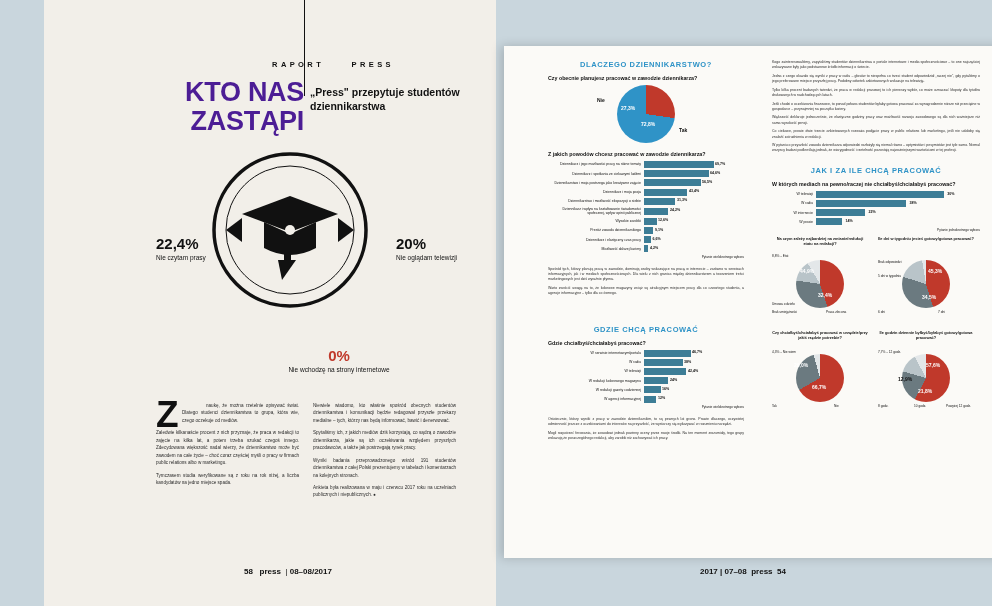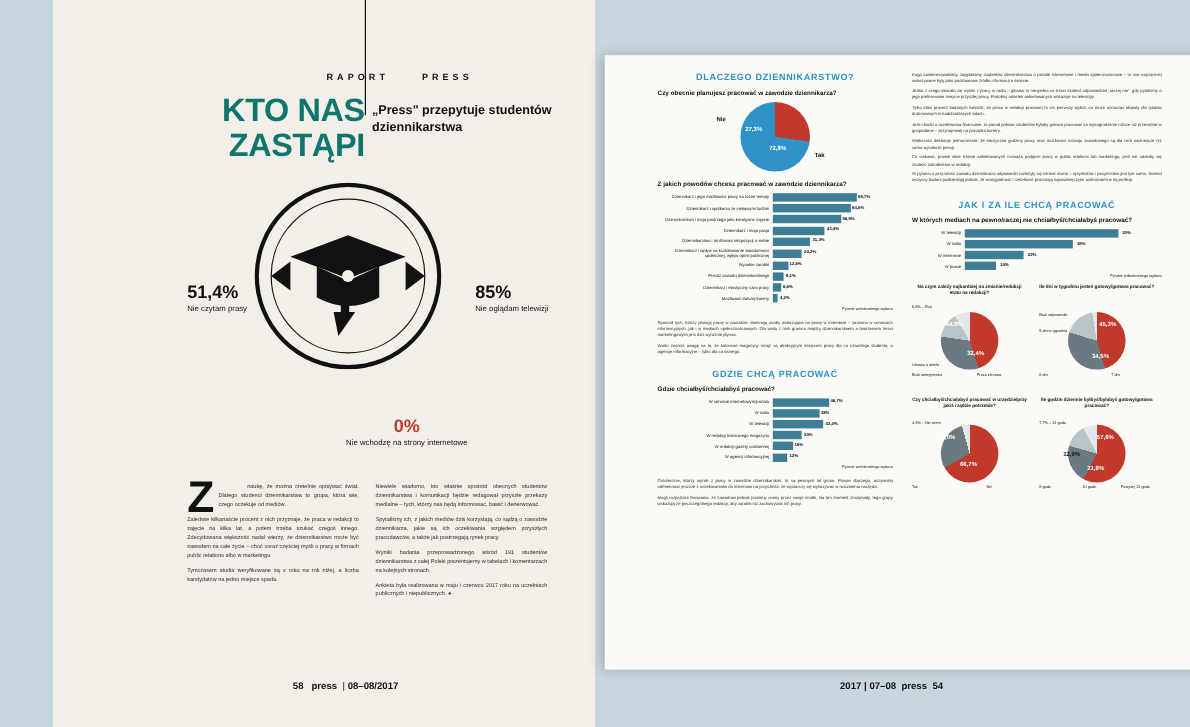--- a/index.html
+++ b/index.html
@@ -37,21 +37,21 @@
   .kicker {
     position:absolute; left:150px; top:60px; width:200px;
     text-align:right;
     font-size:7.5px; letter-spacing:3.4px; font-weight:bold; color:#111;
   }
   .kicker .k2 { color:#111; }
 
   .title {
     position:absolute; left:40px; top:78px; width:220px;
     text-align:right;
-    font-size:27px; line-height:1.07; font-weight:bold; color:#0f766e;
+    font-size:27px; line-height:1.07; font-weight:bold; color:#4c1d95;
     letter-spacing:-0.3px;
   }
   .deck {
     position:absolute; left:266px; top:86px; width:150px;
     font-size:10.5px; line-height:1.32; color:#111; font-weight:bold;
   }
 
   
   .emblem {
     position:absolute; left:168px; top:152px; width:156px; height:156px;
@@ -88,21 +88,21 @@
     position:absolute; bottom:30px; font-size:8px; color:#111; font-weight:bold;
   }
   .foot .sep { color:#111; font-weight:normal; }
   .foot-left { left:200px; }
   .foot-right { right:200px; }
   .foot .pressword { font-weight:bold; }
 
   
   .rp { position:absolute; inset:0; }
   .rp-col-left  { position:absolute; left:44px; top:14px; width:196px; }
-  .rp-col-right { position:absolute; left:256px; top:14px; width:208px; }
+  .rp-col-right { position:absolute; left:268px; top:14px; width:208px; }
 
   .sec-head {
     text-align:center; color:#2f93c7; font-size:7.5px; font-weight:bold;
     letter-spacing:0.6px; margin-bottom:6px;
   }
   .q-head {
     font-size:5.3px; font-weight:bold; color:#111; margin:0 0 4px 0;
   }
 
   
@@ -164,25 +164,25 @@
       <polygon points="78,44 126,62 78,80 30,62" fill="#111"></polygon>
       <path d="M52 70 L52 96 Q78 110 104 96 L104 70 L78 82 Z" fill="#111"></path>
 
       <rect x="72" y="80" width="7" height="34" fill="#111"></rect>
       <polygon points="66,108 84,108 70,128" fill="#111"></polygon>
       <circle cx="78" cy="78" r="5" fill="#f2efe9"></circle>
     </svg>
   </div>
 
   <div class="stat stat-left">
-    <div class="num">51,4%</div>
+    <div class="num">22,4%</div>
     <div class="lbl">Nie czytam prasy</div>
   </div>
   <div class="stat stat-right">
-    <div class="num">85%</div>
+    <div class="num">20%</div>
     <div class="lbl">Nie oglądam telewizji</div>
   </div>
   <div class="stat stat-bottom">
     <div class="num">0%</div>
     <div class="lbl">Nie wchodzę na strony internetowe</div>
   </div>
 
   <div class="drop">Z</div>
   <div class="cols">
     <div class="col first">
@@ -297,21 +297,21 @@
             </div>
           </div>
           <div class="src">Pytanie wielokrotnego wyboru</div>
         </div>
 
         <div class="body-text" style="margin-top:8px">
           <p>Spośród tych, którzy planują pracę w zawodzie, dominują osoby wskazujące na pracę w internecie – zarówno w serwisach informacyjnych, jak i w mediach społecznościowych. Dla wielu z nich granica między dziennikarstwem a tworzeniem treści marketingowych jest dziś wyraźnie płynna.</p>
           <p>Warto zwrócić uwagę na to, że kolorowe magazyny wciąż są atrakcyjnym miejscem pracy dla co czwartego studenta, a agencje informacyjne – tylko dla co ósmego.</p>
         </div>
 
-        <div class="sec-head" style="margin-top:10px">GDZIE CHCĄ PRACOWAĆ</div>
+        <div class="sec-head" style="margin-top:28px">GDZIE CHCĄ PRACOWAĆ</div>
 
         <div class="q-head">Gdzie chciałbyś/chciałabyś pracować?</div>
         <div class="bars">
           <div class="bar-row">
             <div class="bar-lbl">W serwisie internetowym/portalu</div>
             <div class="bar-track">
               <div class="bar-fill" style="width:46.7%"></div>
               <span class="bar-val" style="left:48%">46,7%</span>
             </div>
           </div>

